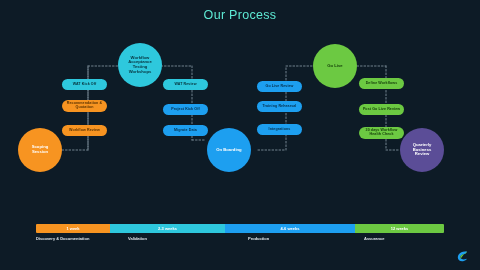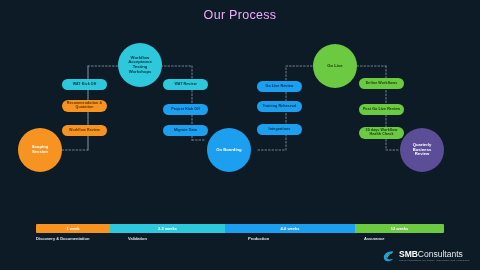--- a/index.html
+++ b/index.html
@@ -4,21 +4,21 @@
 <style>
   html,body{margin:0;padding:0;background:#0d1b26;}
   body{width:480px;height:270px;overflow:hidden;
        font-family:"Liberation Sans","DejaVu Sans",sans-serif;
        color:#fff;position:relative;}
   #stage{position:absolute;left:0;top:0;width:480px;height:270px;
          background:#0d1b26;overflow:hidden;}
 
   
   #title{position:absolute;left:0;top:8px;width:480px;text-align:center;
-         font-size:12.5px;font-weight:400;color:#f0abfc;letter-spacing:.3px;}
+         font-size:12.5px;font-weight:400;color:#5eead4;letter-spacing:.3px;}
 
   
   #wires{position:absolute;left:0;top:0;width:480px;height:270px;}
 
   
   .pill{position:absolute;border-radius:9px;display:flex;align-items:center;
         justify-content:center;text-align:center;line-height:1.05;
         font-size:3.6px;font-weight:700;color:#0d1b26;
         letter-spacing:.1px;padding:0 3px;box-sizing:border-box;}
   .pill.cy{background:#2ec8dd;color:#06323b;}
@@ -184,19 +184,15 @@
     <span class="tlab" style="left:92px;">Validation</span>
     <span class="tlab" style="left:212px;">Production</span>
     <span class="tlab" style="left:328px;">Assurance</span>
   </div>
 
   <div id="logo">
     <svg class="mark" viewBox="0 0 32 32">
       <path d="M25,5 C13,5 6,11 6,18 C6,23 10,26 15,26 C22,26 26,20 26,20 C26,20 21,23 16,22 C11,21 10,17 13,14 C17,10 25,12 25,5 Z" fill="#1d9ff0"></path>
       <path d="M25,5 C25,12 17,10 13,14 C11,16 11,19 13,21 C14,15 20,13 25,5 Z" fill="#6cc942"></path>
     </svg>
-    <div class="wordmark">
-      <div class="w1"><span>SMB</span><span class="thin">Consultants</span></div>
-      <div class="w2">Cloud Integration for Retail, Wholesale and Hospitality</div>
-    </div>
   </div>
 
 </div>
 
 </body></html>

